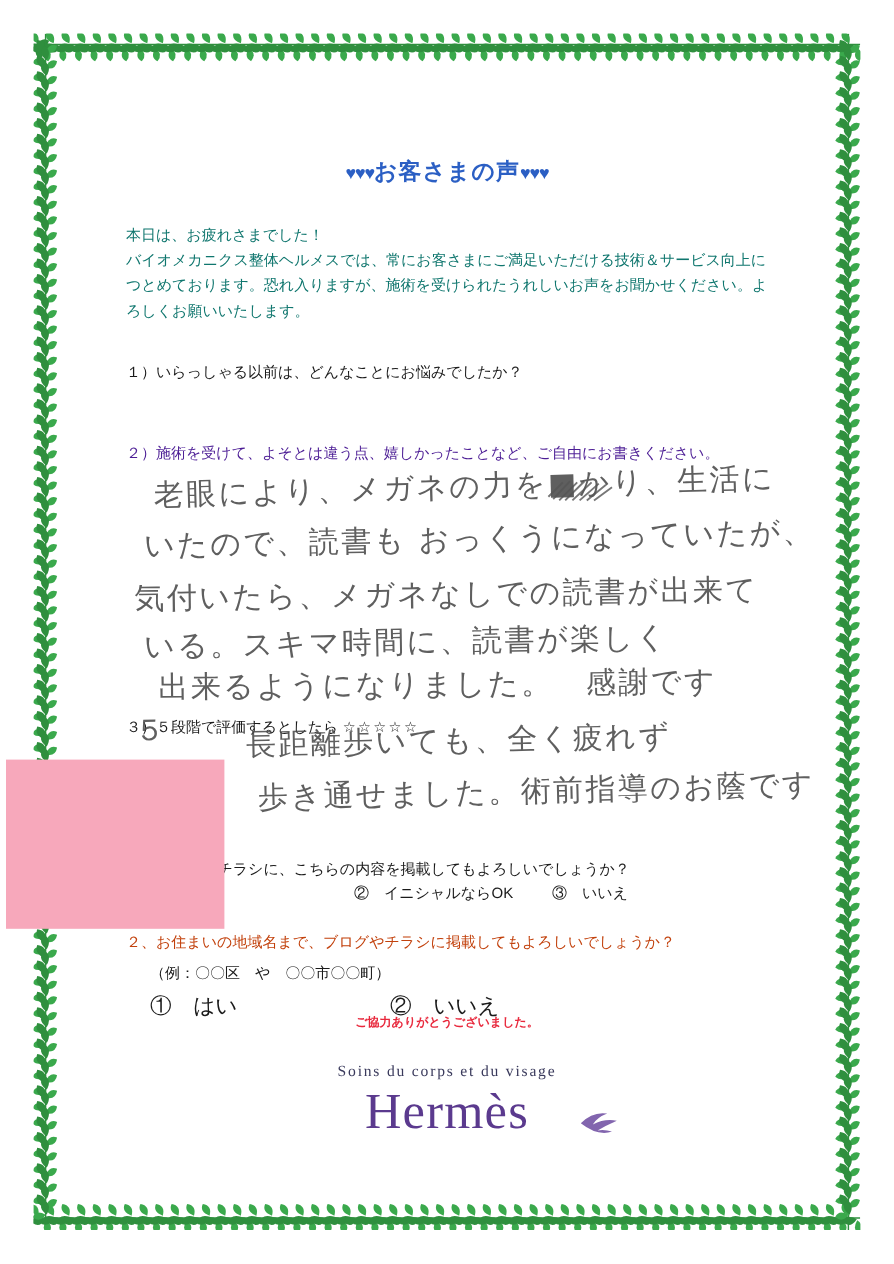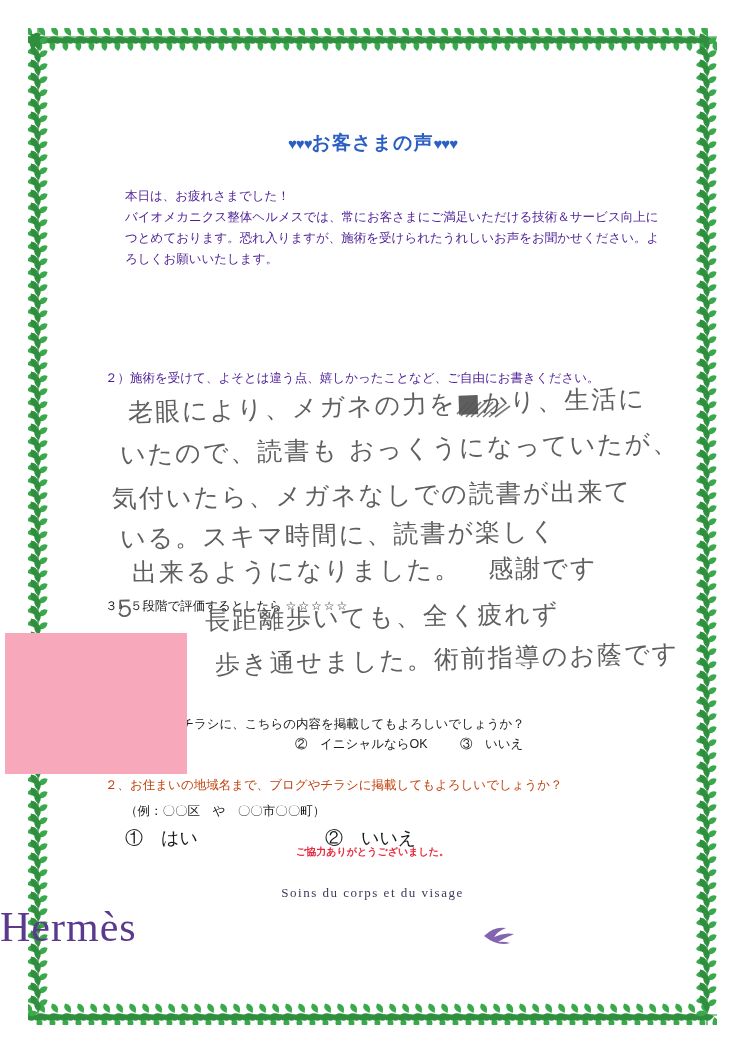--- a/index.html
+++ b/index.html
@@ -68,22 +68,21 @@
     letter-spacing: -1px;
   }
 
   .intro {
     position: absolute;
     left: 105px;
     top: 186px;
     width: 540px;
     font-size: 12.5px;
     line-height: 21px;
-    color: #4c1d95;
-    margin-left: 20px;
+    color: #0f766e;
   }
 
   .q1 {
     position: absolute;
     left: 105px;
     top: 302px;
     font-size: 12.5px;
     color: #1a1a1a;
   }
 
@@ -172,20 +171,21 @@
     font-family: "Liberation Serif", serif;
     font-size: 13px;
     letter-spacing: 1.5px;
     color: #3a3a5c;
   }
   .logo-main {
     position: absolute;
     left: 0;
     top: 903px;
     width: 745px;
+    text-align: center;
     font-family: "Liberation Serif", serif;
     font-size: 42px;
     color: #5b3a8e;
     letter-spacing: 1px;
   }
   .logo-wing {
     position: absolute;
     left: 482px;
     top: 922px;
     width: 40px;
@@ -806,20 +806,21 @@
 
   <div class="content">
 
     <div class="title">
       <span class="hearts">♥♥♥</span><span>お客さまの声</span><span class="hearts">♥♥♥</span>
     </div>
 
     <div class="intro" style="white-space:pre-wrap;">本日は、お疲れさまでした！
 バイオメカニクス整体ヘルメスでは、常にお客さまにご満足いただける技術＆サービス向上につとめております。恐れ入りますが、施術を受けられたうれしいお声をお聞かせください。よろしくお願いいたします。</div>
 
+    <div class="q1">１）いらっしゃる以前は、どんなことにお悩みでしたか？</div>
 
     <div class="q2">２）施術を受けて、よそとは違う点、嬉しかったことなど、ご自由にお書きください。</div>
 
     <div class="q3">
       <span>３）５段階で評価するとしたら</span>
       <span class="stars">☆☆☆☆☆</span>
     </div>
 
     <div class="q4">１、ブログやチラシに、こちらの内容を掲載してもよろしいでしょうか？</div>
     <div class="q4-opts">

